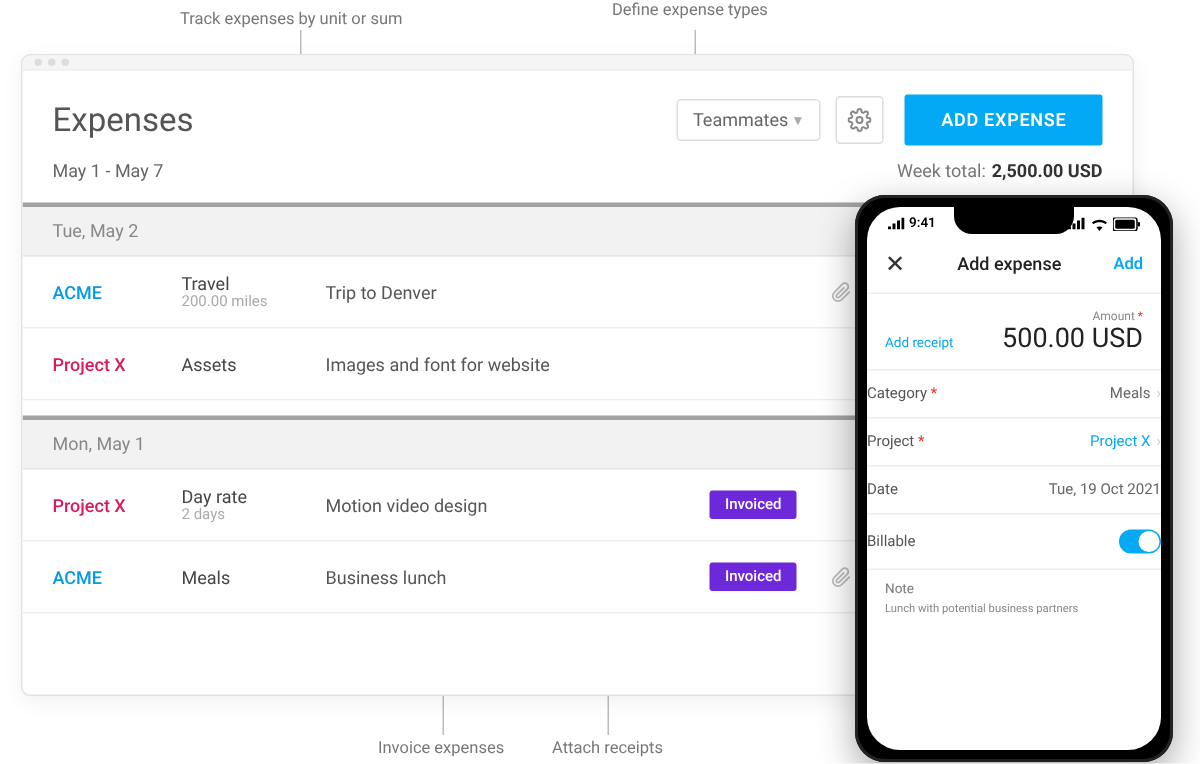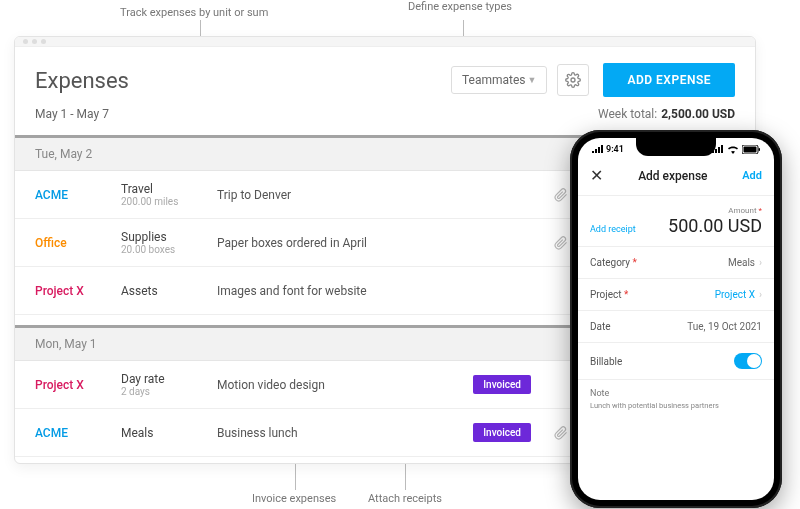--- a/index.html
+++ b/index.html
@@ -44,38 +44,38 @@
   .icon-cell { width:36px; display:flex; justify-content:center; color:#bbb;}
   .cell.amt { width:120px; text-align:right; font-weight:700; color:#333;}
 
   .c-acme { color:#039be5; }
   .c-office { color:#fb8c00; }
   .c-projectx { color:#d81b60; }
 
   .gap { height:10px; background:#fff;}
 
   
-  .phone { position:absolute; left:570px; top:130px; width:212px; height:378px; background:#000; border-radius:30px; padding:8px; box-shadow: 0 8px 24px rgba(0,0,0,0.35), inset 0 0 0 2px #222;}
+  .phone { position:absolute; left:570px; top:130px; width:212px; height:378px; background:#000; border-radius:20px; padding:8px; box-shadow: 0 8px 24px rgba(0,0,0,0.35), inset 0 0 0 2px #222;}
   .phone-screen { background:#fff; border-radius:22px; width:100%; height:100%; overflow:hidden; display:flex; flex-direction:column;}
   .notch { position:absolute; top:8px; left:50%; transform:translateX(-50%); width:80px; height:18px; background:#000; border-radius:0 0 12px 12px; z-index:5;}
   .statusbar { height:22px; display:flex; align-items:center; justify-content:space-between; padding:0 14px; font-size:9px; font-weight:600; color:#000;}
   .sb-right { display:flex; gap:3px; align-items:center;}
   .p-header { display:flex; align-items:center; padding:6px 12px 10px; border-bottom:1px solid #eee;}
   .p-header .x { font-size:16px; font-weight:400; color:#333;}
   .p-header .title { flex:1; text-align:center; font-size:12px; font-weight:500; color:#222;}
   .p-header .add { color:#03a9f4; font-size:11px; font-weight:600;}
 
   .p-amount { display:flex; padding:10px 12px; border-bottom:1px solid #eee; align-items:flex-end;}
   .p-amount .receipt { color:#03a9f4; font-size:9px; flex-shrink:0; padding-bottom:2px;}
   .p-amount .amt-wrap { flex:1; text-align:right;}
   .p-amount .amt-label { font-size:8px; color:#888;}
   .p-amount .req { color:#e53935;}
   .p-amount .amt-value { font-size:18px; font-weight:400; color:#222;}
 
-  .p-row { display:flex; align-items:center; padding:10px 12px; border-bottom:1px solid #eee; font-size:10px;}
+  .p-row { display:flex; align-items:center; padding:10px 0; border-bottom:1px solid #eee; font-size:10px;}
   .p-row .k { color:#555; flex:1;}
   .p-row .v { color:#666;}
   .p-row .v.link { color:#03a9f4;}
   .p-row .chev { color:#ccc; margin-left:4px; font-size:10px;}
 
   .toggle { width:28px; height:16px; background:#03a9f4; border-radius:10px; position:relative;}
   .toggle::after{content:''; position:absolute; right:1px; top:1px; width:14px; height:14px; background:#fff; border-radius:50%;}
 
   .p-note { padding:8px 12px; }
   .p-note .k { font-size:9px; color:#777; margin-bottom:3px;}
@@ -144,40 +144,20 @@
             <path d="M21.44 11.05l-9.19 9.19a6 6 0 0 1-8.49-8.49l9.19-9.19a4 4 0 0 1 5.66 5.66l-9.2 9.19a2 2 0 0 1-2.83-2.83l8.49-8.48"></path>
           </svg>
         </div>
         <div class="icon-cell">
           <svg width="10" height="16" viewBox="0 0 24 24" fill="none" stroke="#bbb" stroke-width="2">
             <line x1="12" y1="1" x2="12" y2="23"></line>
             <path d="M17 5H9.5a3.5 3.5 0 0 0 0 7h5a3.5 3.5 0 0 1 0 7H6"></path>
           </svg>
         </div>
         <div class="cell amt">500.00 USD</div>
-      </div>
-      <div class="row">
-        <div class="cell proj c-office">Office</div>
-        <div class="cell cat">
-          <div class="main">Supplies</div>
-          <div class="sub">20.00 boxes</div>
-        </div>
-        <div class="cell desc">Paper boxes ordered in April</div>
-        <div class="icon-cell">
-          <svg width="14" height="16" viewBox="0 0 24 24" fill="none" stroke="#bbb" stroke-width="2">
-            <path d="M21.44 11.05l-9.19 9.19a6 6 0 0 1-8.49-8.49l9.19-9.19a4 4 0 0 1 5.66 5.66l-9.2 9.19a2 2 0 0 1-2.83-2.83l8.49-8.48"></path>
-          </svg>
-        </div>
-        <div class="icon-cell">
-          <svg width="10" height="16" viewBox="0 0 24 24" fill="none" stroke="#bbb" stroke-width="2">
-            <line x1="12" y1="1" x2="12" y2="23"></line>
-            <path d="M17 5H9.5a3.5 3.5 0 0 0 0 7h5a3.5 3.5 0 0 1 0 7H6"></path>
-          </svg>
-        </div>
-        <div class="cell amt">200.00 USD</div>
       </div>
       <div class="row">
         <div class="cell proj c-projectx">Project X</div>
         <div class="cell cat">
           <div class="main">Assets</div>
         </div>
         <div class="cell desc">Images and font for website</div>
         <div class="icon-cell"></div>
         <div class="icon-cell">
           <svg width="10" height="16" viewBox="0 0 24 24" fill="none" stroke="#bbb" stroke-width="2">

